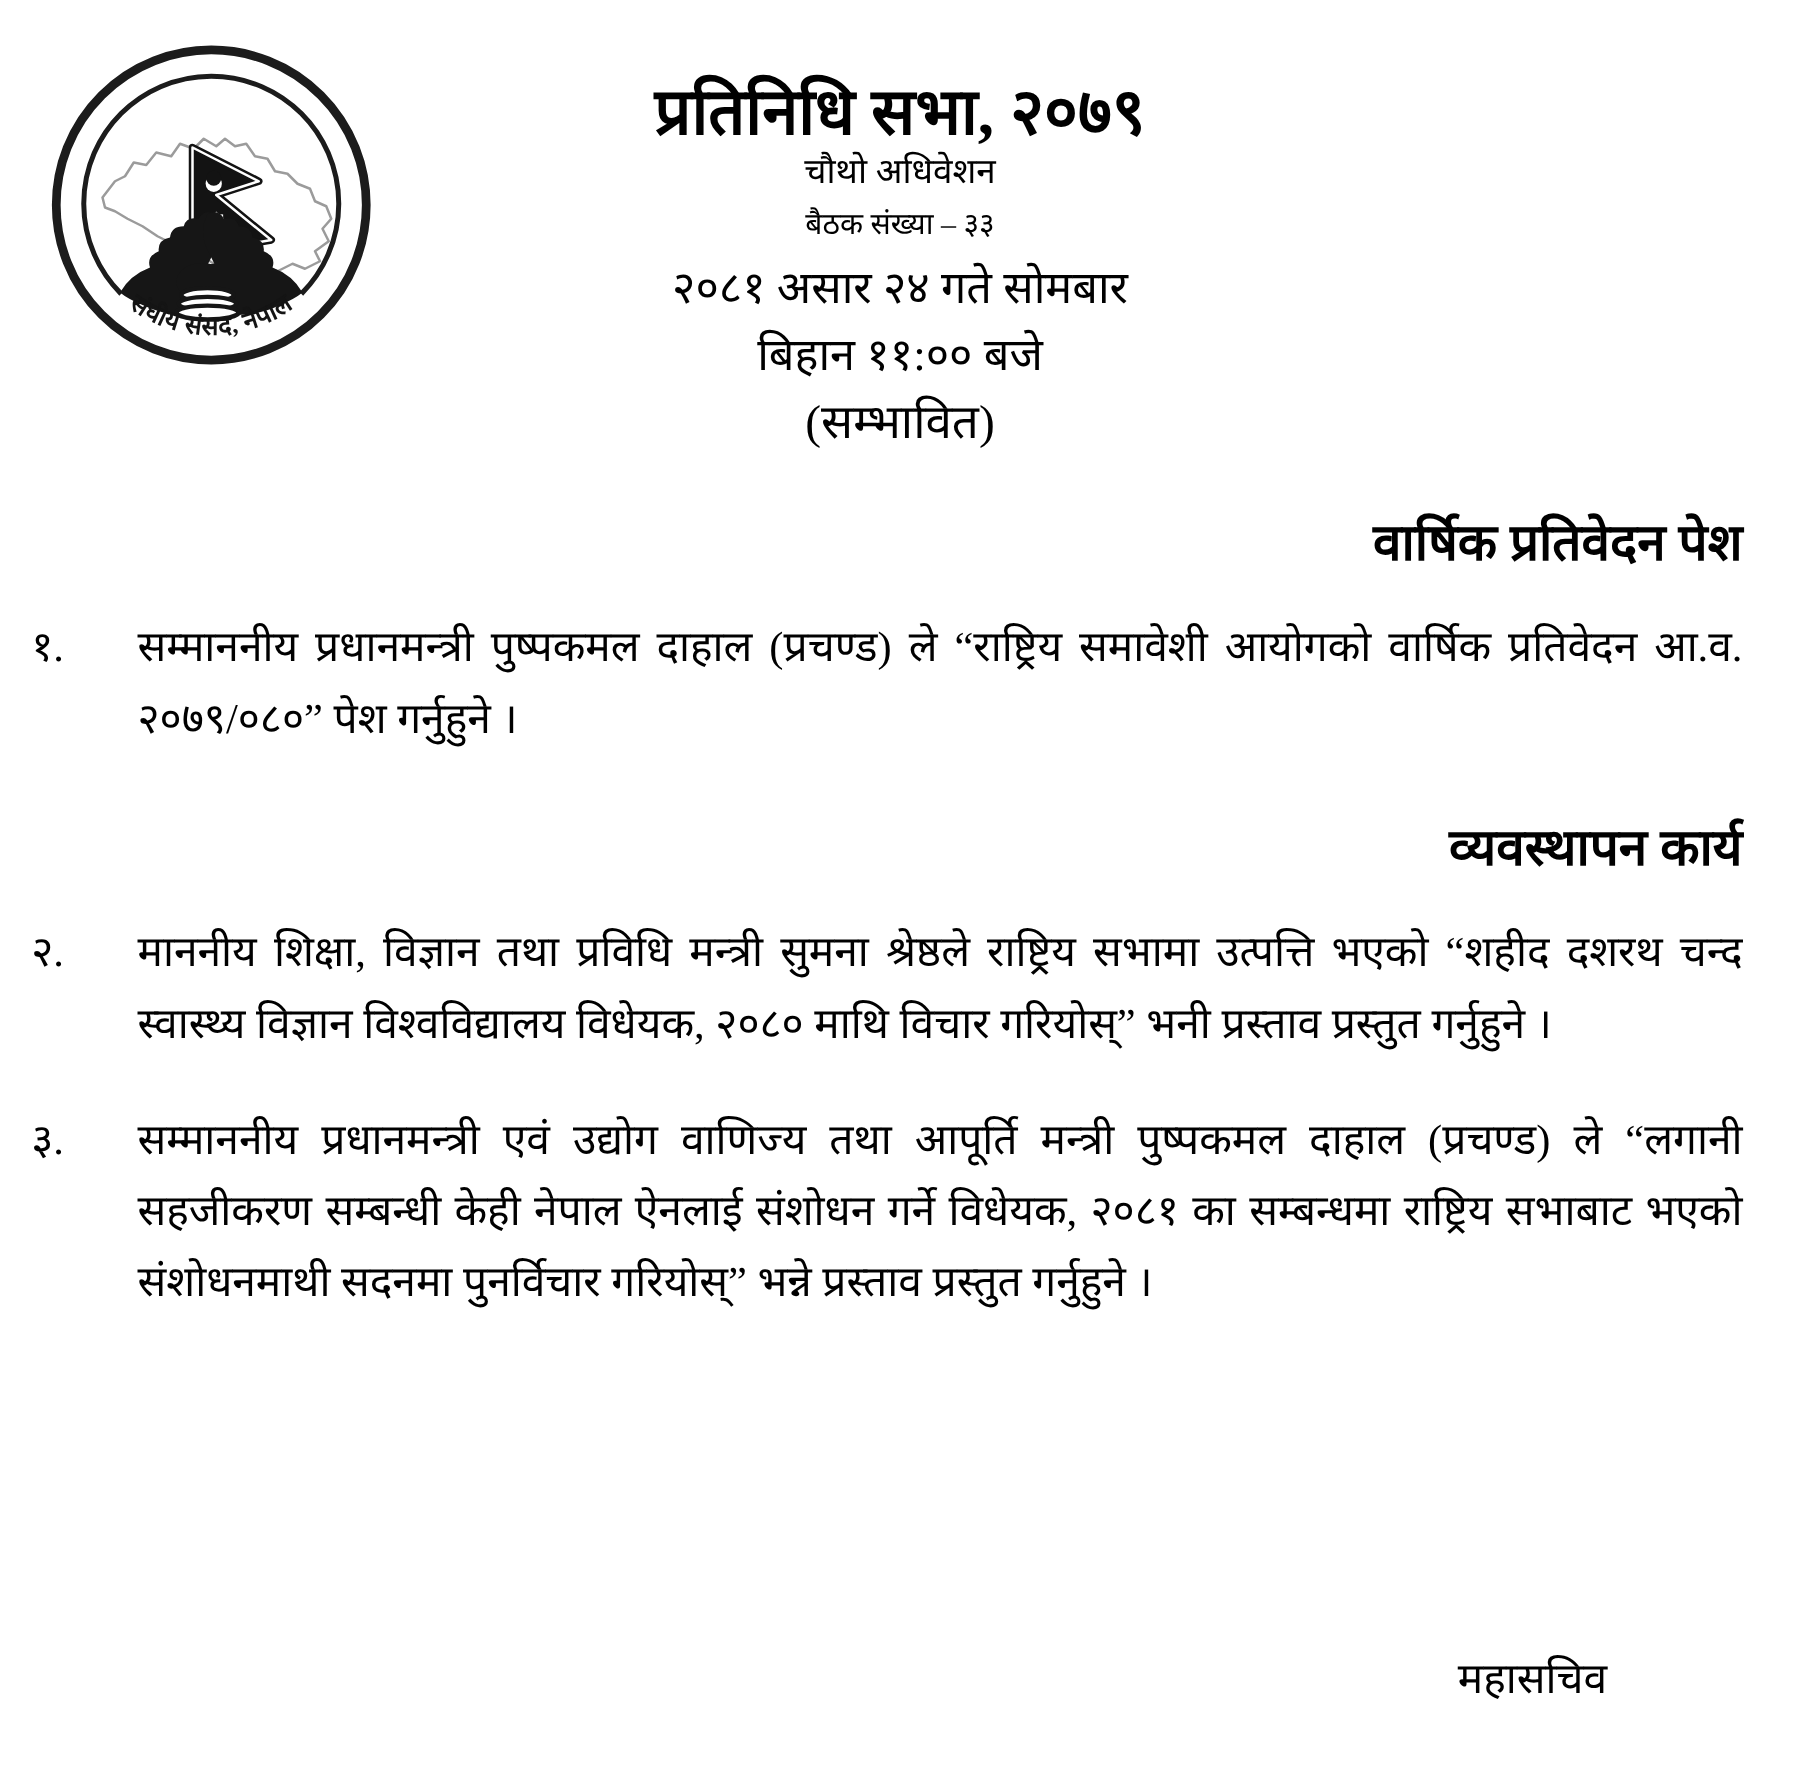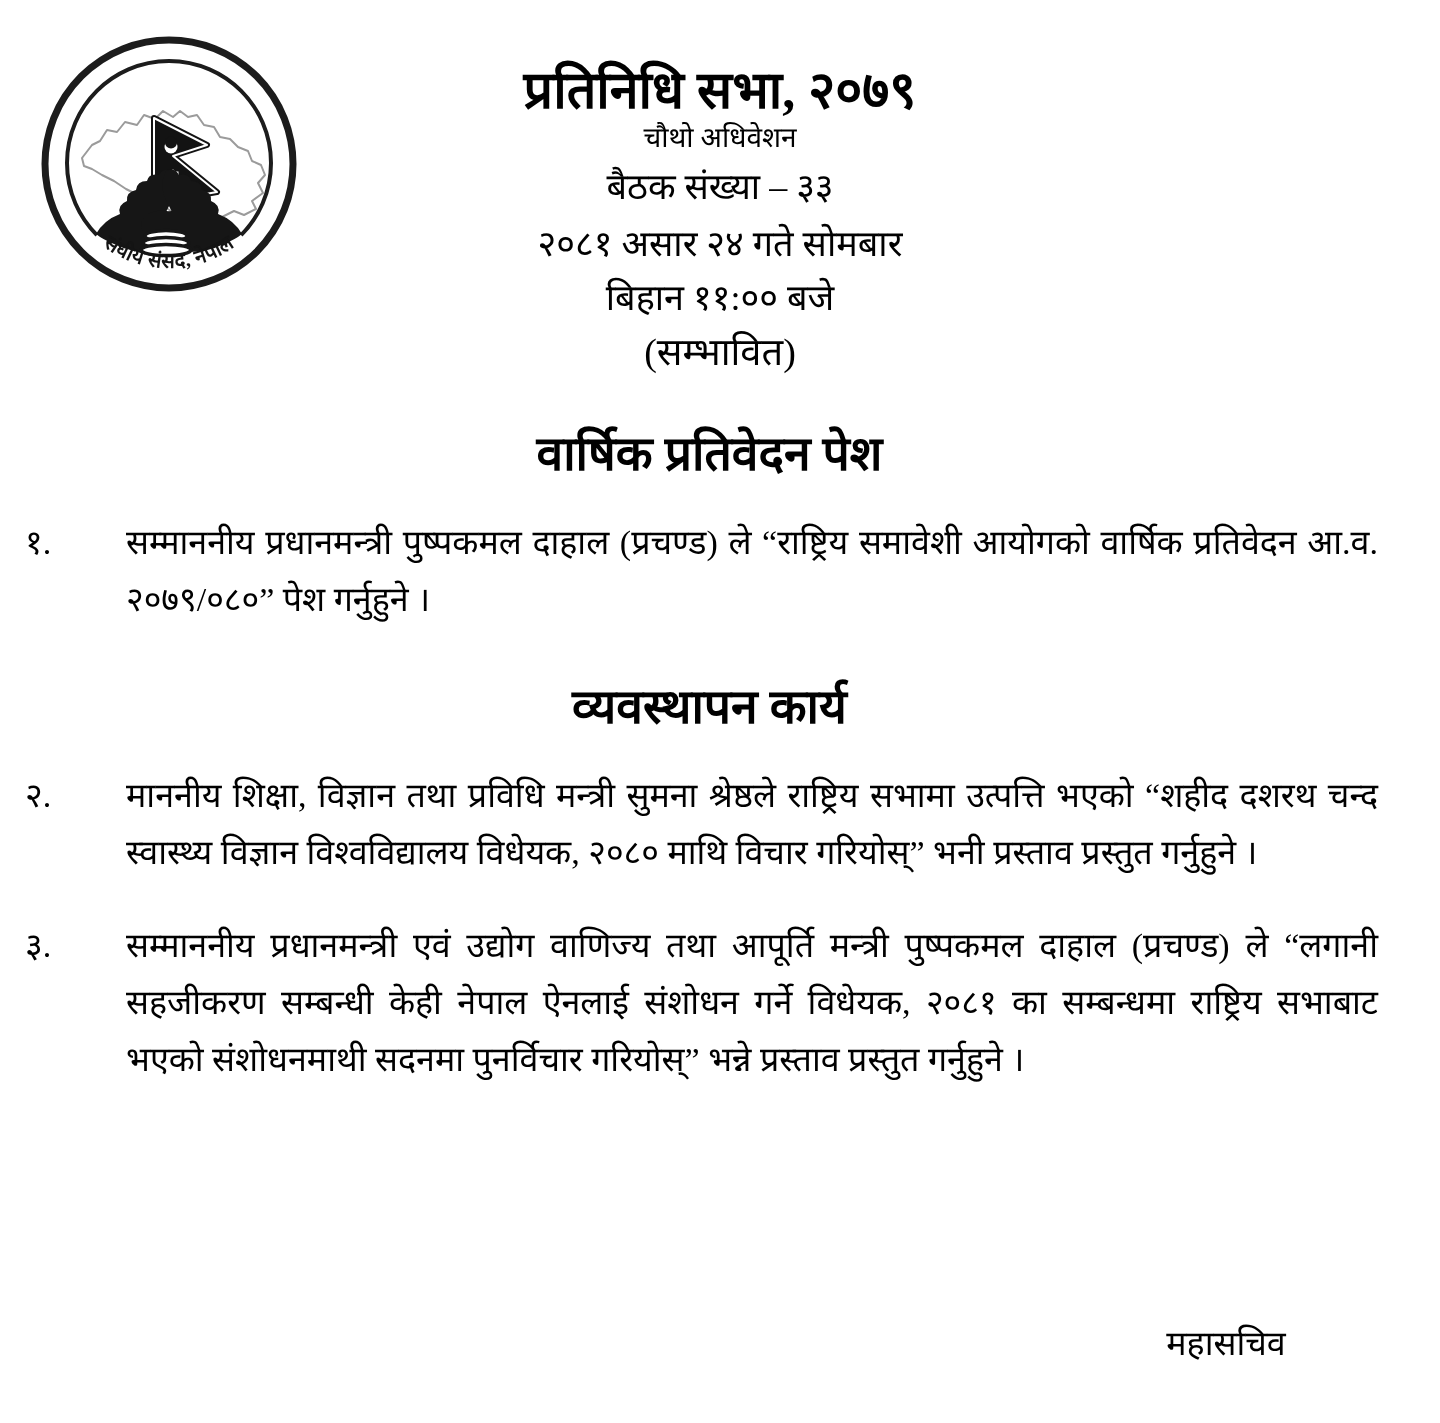--- a/index.html
+++ b/index.html
@@ -12,38 +12,38 @@
   }
   
   .logo{position:absolute;left:38px;top:34px;width:262px;height:262px;}
   .logo svg{display:block;width:100%;height:100%;}
   .seal-caption-text{font-family:"Liberation Serif",serif;font-weight:bold;font-size:20px;letter-spacing:.5px;fill:#141414;}
   
   .masthead{padding-top:42px;text-align:center;line-height:1.18;}
   .m-org   {font-size:43px;}
   .m-house {font-size:52px;font-weight:bold;margin-top:18px;}
   .m-session{font-size:28px;}
-  .m-meeting{font-size:36px;margin-top:12px;}
+  .m-meeting{font-size:24px;margin-top:12px;}
   .m-agenda{font-size:47px;font-weight:bold;margin-top:10px;}
   .m-date  {font-size:36px;margin-top:14px;}
   .m-time  {font-size:36px;margin-top:12px;}
   .m-tentative{font-size:38px;margin-top:10px;}
   
   main{margin:0 46px 0 25px;}
   .section-heading{
-    text-align:center;font-weight:bold;font-size:48px;
+    text-align:right;font-weight:bold;font-size:41px;
     margin:44px 0 30px 0;
   }
   .agenda-item{position:relative;padding-left:85px;margin:0 0 36px 0;}
   .agenda-item .num{
     position:absolute;left:0;top:0;
     font-size:34px;line-height:57px;
   }
   .agenda-item p{
-    margin:16px;font-size:34px;line-height:57px;
+    margin:0;font-size:34px;line-height:57px;
     text-align:justify;text-justify:inter-word;
   }
   
   .signature{
     position:absolute;left:1050px;top:1316px;width:352px;
     text-align:center;font-size:34px;line-height:56px;
   }
 </style>
 </head>
 <body>

